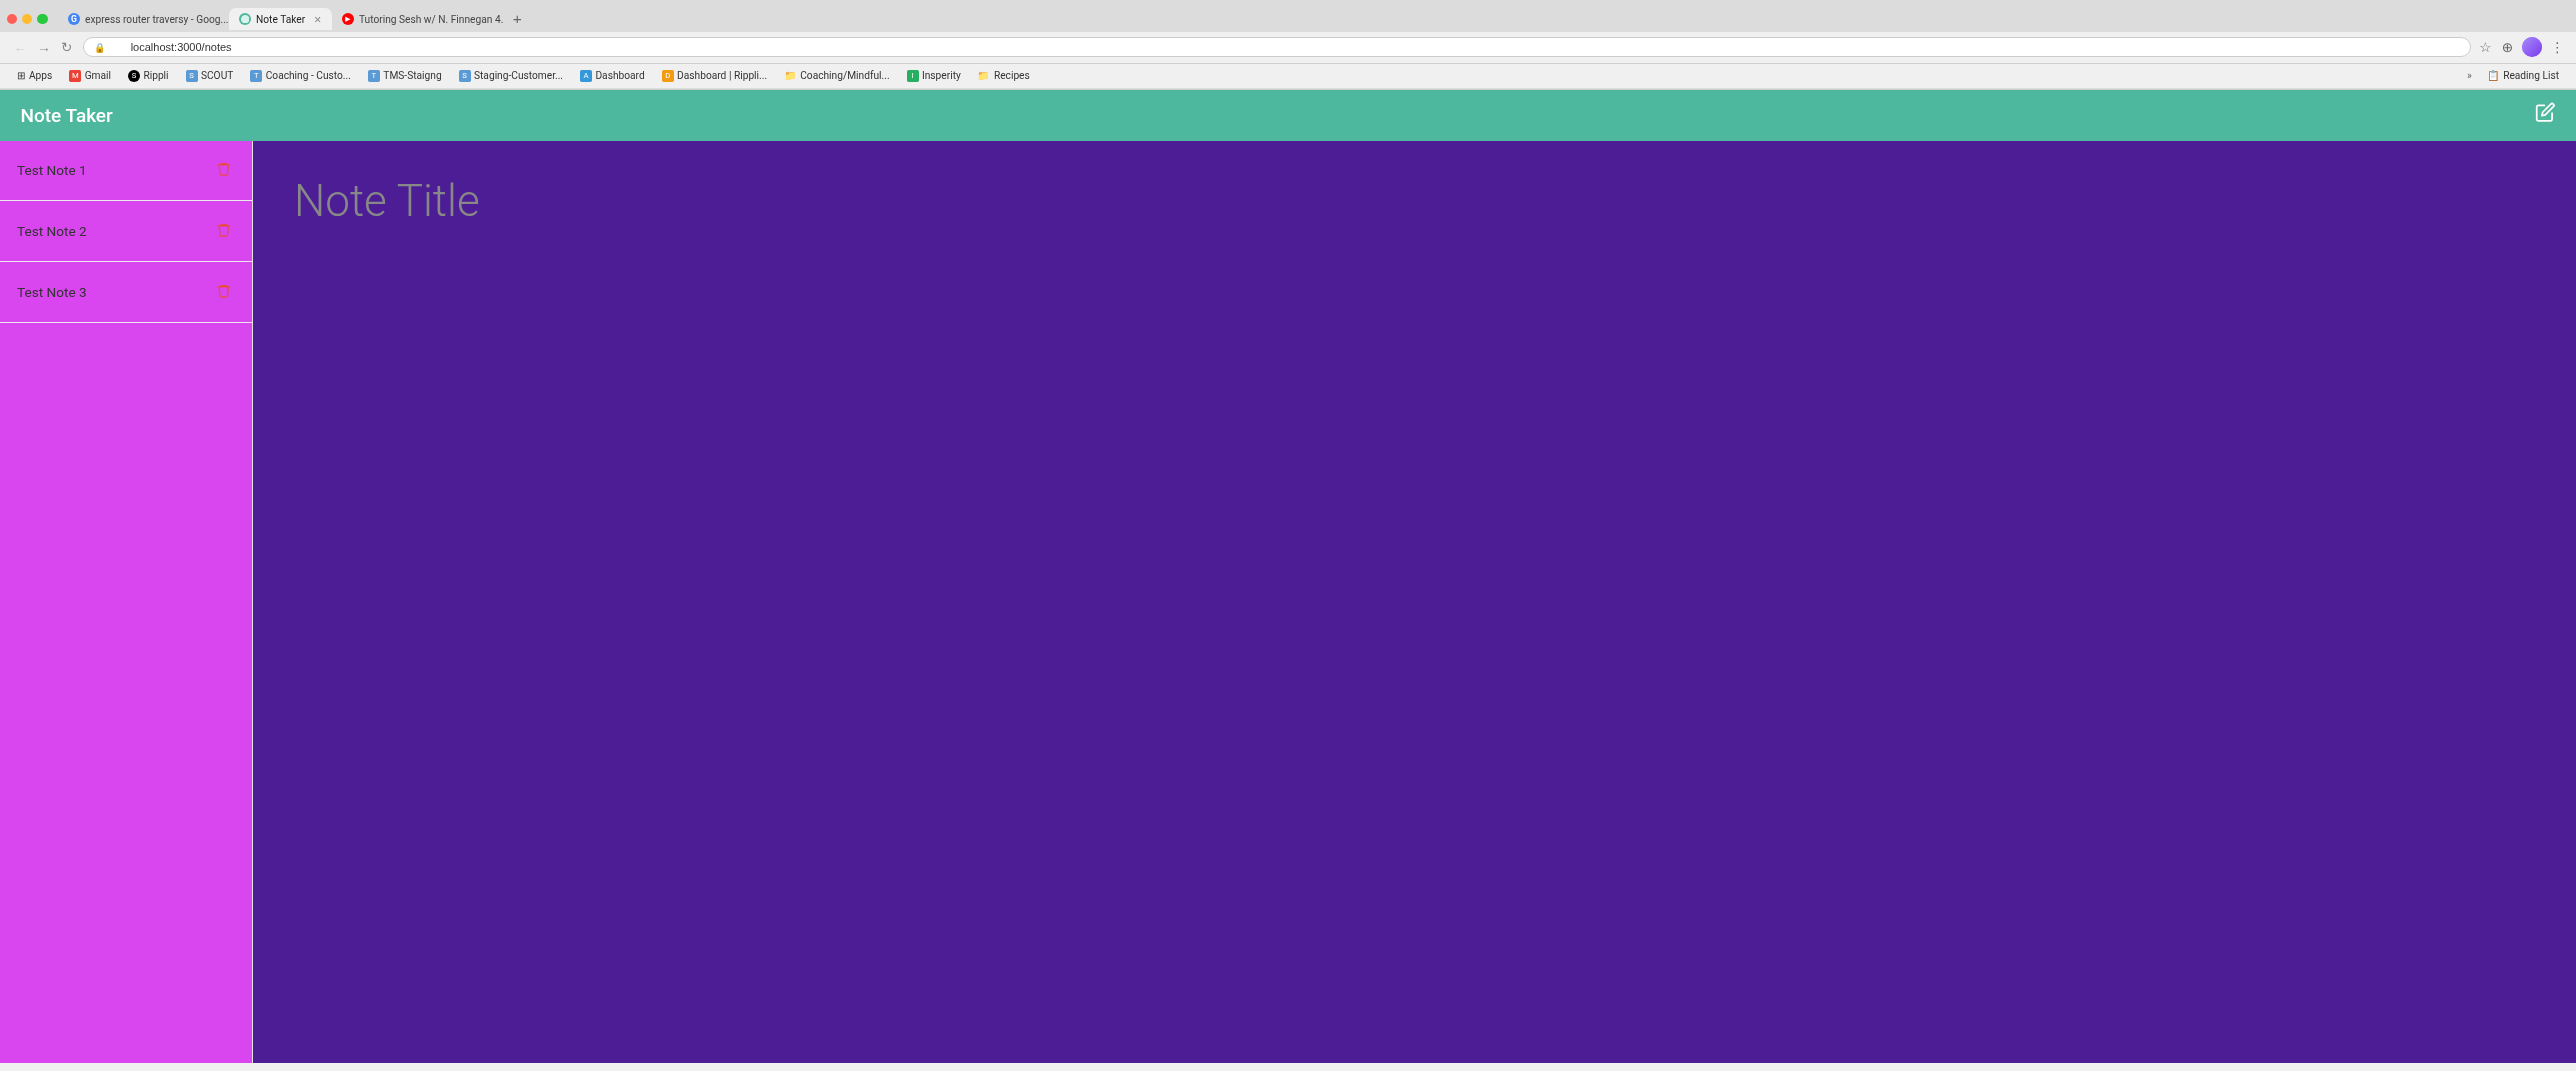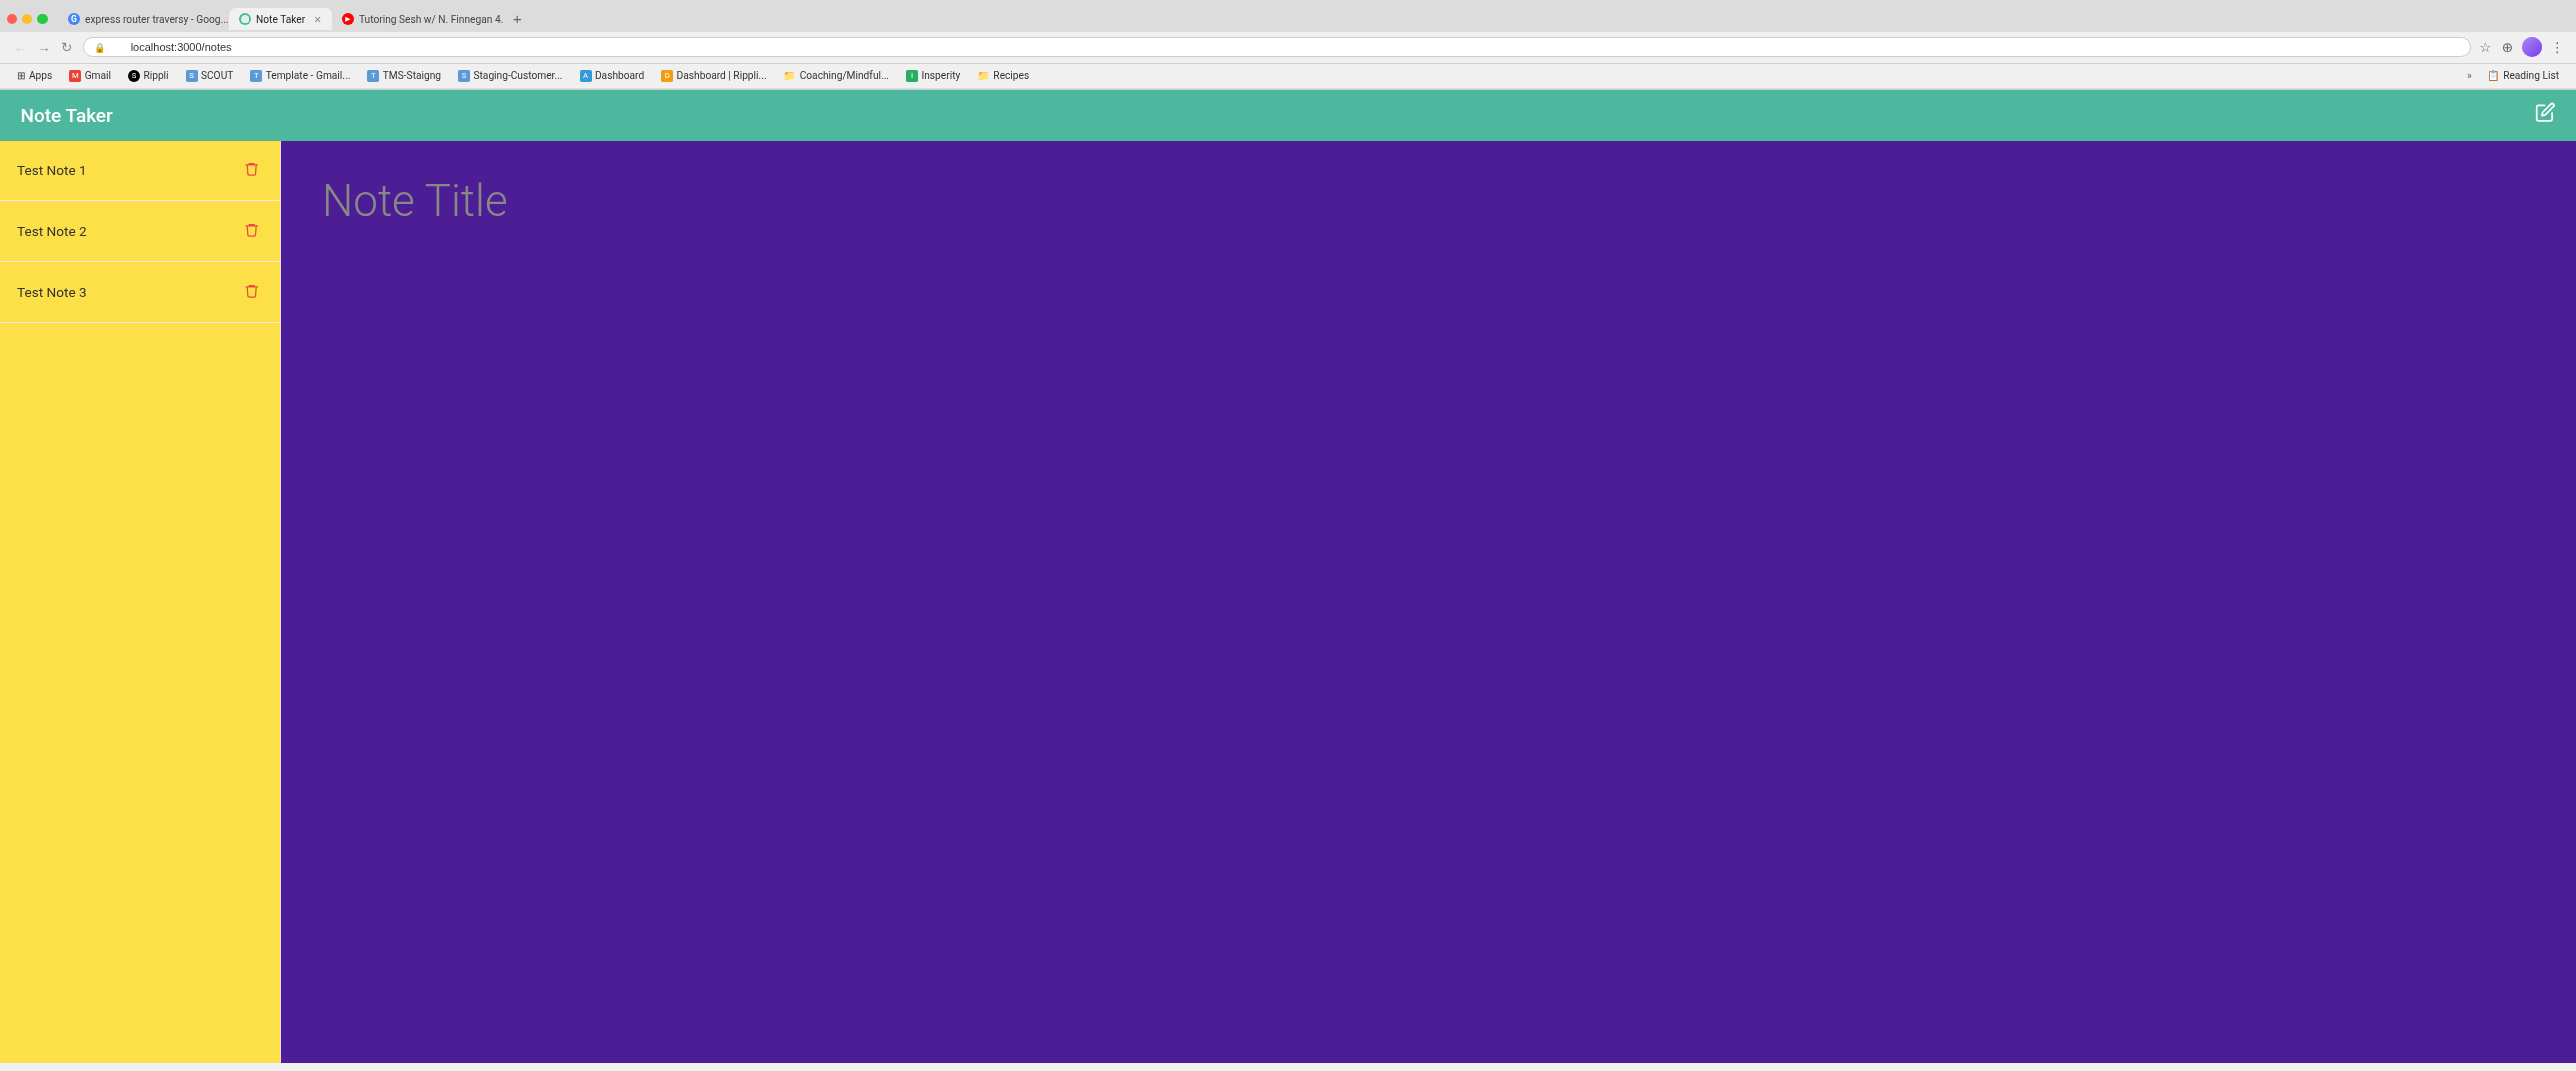--- a/index.html
+++ b/index.html
@@ -239,24 +239,24 @@
     }
 
     .app-body {
       display: flex;
       flex: 1;
       overflow: hidden;
     }
 
     
     .sidebar {
-      width: 281px;
+      width: 253px;
       flex-shrink: 0;
       border-right: 0.9px solid #e0e0e0;
-      background: #fde047;
+      background: #d946ef;
       overflow-y: auto;
     }
 
     .note-list-item {
       display: flex;
       align-items: center;
       justify-content: space-between;
       padding: 19px 17px;
       border-bottom: 0.9px solid #ebebeb;
       cursor: pointer;
@@ -393,21 +393,21 @@
     <div class="bookmark-item">
       <div class="bookmark-favicon" style="background:#000;color:white;font-size:7.7px;width:12px;height:12px;border-radius:50%;display:flex;align-items:center;justify-content:center;">S</div>
       <span>Rippli</span>
     </div>
     <div class="bookmark-item">
       <div class="bookmark-favicon" style="background:#5B9BD5;color:white;font-size:7.7px;width:12px;height:12px;border-radius:1.7px;display:flex;align-items:center;justify-content:center;">S</div>
       <span>SCOUT</span>
     </div>
     <div class="bookmark-item">
       <div class="bookmark-favicon" style="background:#5B9BD5;color:white;font-size:7.7px;width:12px;height:12px;border-radius:1.7px;display:flex;align-items:center;justify-content:center;">T</div>
-      <span>Template - Gmail...</span>
+      <span>Coaching - Custo...</span>
     </div>
     <div class="bookmark-item">
       <div class="bookmark-favicon" style="background:#5B9BD5;color:white;font-size:7.7px;width:12px;height:12px;border-radius:1.7px;display:flex;align-items:center;justify-content:center;">T</div>
       <span>TMS-Staigng</span>
     </div>
     <div class="bookmark-item">
       <div class="bookmark-favicon" style="background:#5B9BD5;color:white;font-size:7.7px;width:12px;height:12px;border-radius:1.7px;display:flex;align-items:center;justify-content:center;">S</div>
       <span>Staging-Customer...</span>
     </div>
     <div class="bookmark-item">

